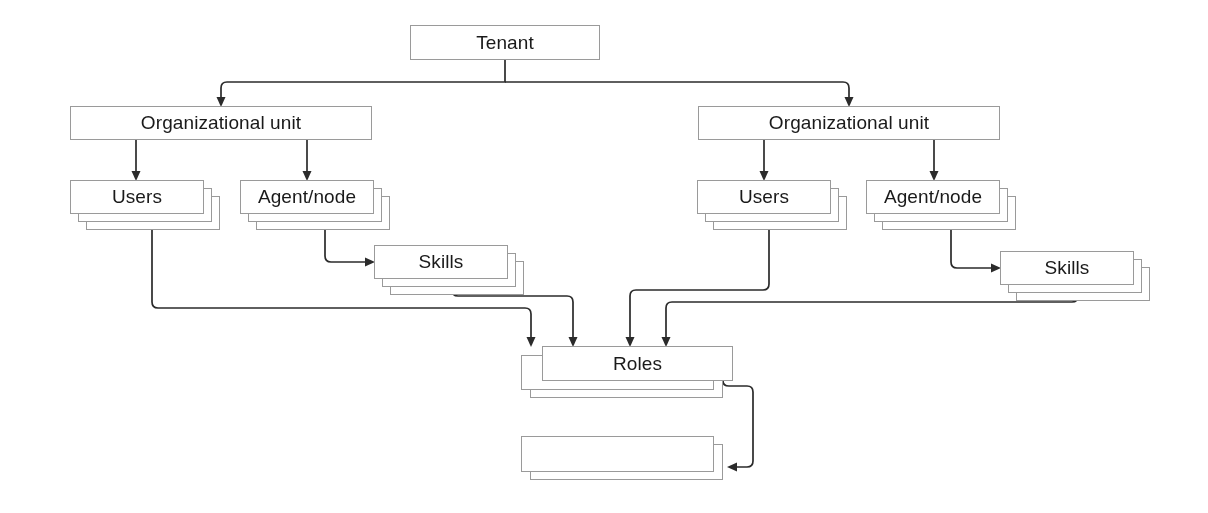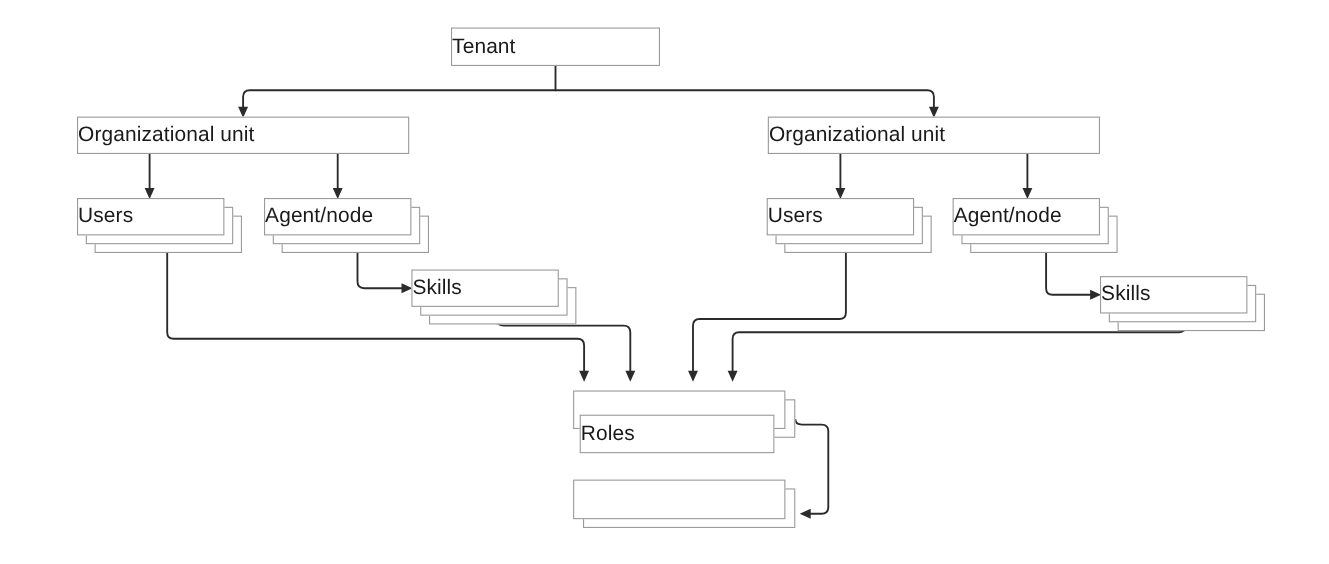--- a/index.html
+++ b/index.html
@@ -17,21 +17,21 @@
     background: #ffffff;
     overflow: hidden;
   }
   .node {
     position: absolute;
     box-sizing: border-box;
     background: #ffffff;
     border: 1.4px solid #9a9a9a;
     display: flex;
     align-items: center;
-    justify-content: flex-start;
+    justify-content: center;
     font-size: 19px;
     color: #1a1a1a;
     letter-spacing: 0.1px;
     white-space: nowrap;
   }
   .stack-shadow {
     position: absolute;
     box-sizing: border-box;
     background: #ffffff;
     border: 1.4px solid #9a9a9a;
@@ -179,18 +179,18 @@
   </div>
 
   <div class="node" style="left:866px; top:180px; width:134px; height:34px;">
     <span>Agent/node</span>
   </div>
 
   <div class="node" style="left:1000px; top:251px; width:134px; height:34px;">
     <span>Skills</span>
   </div>
 
-  <div class="node" style="left:527px; top:346px; width:177px; height:35px;margin-top:31px;">
+  <div class="node" style="left:542px; top:346px; width:191px; height:35px;">
     <span>Roles</span>
   </div>
 
 
 </div>
 
 </body></html>

